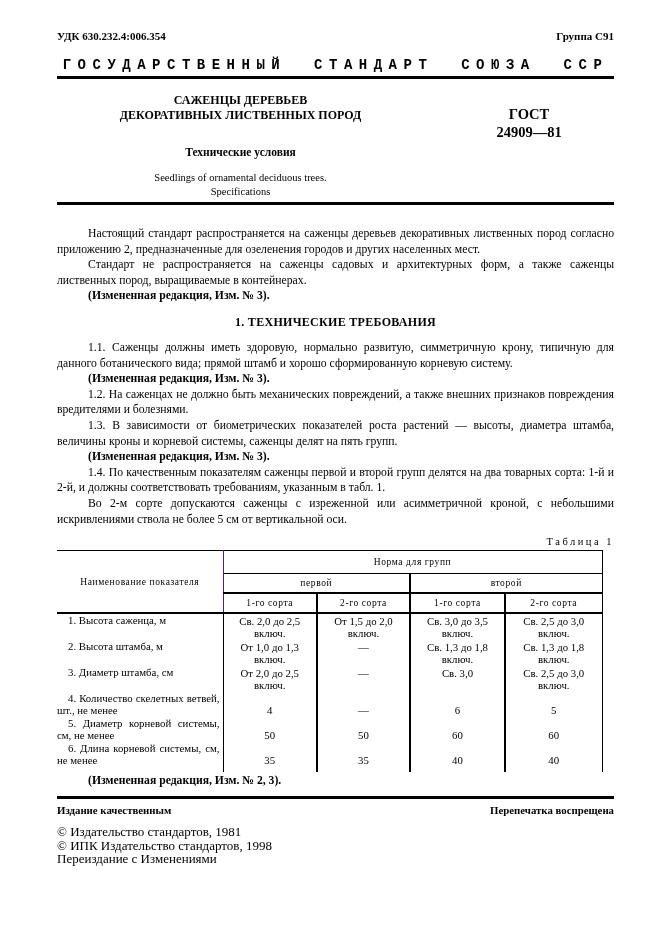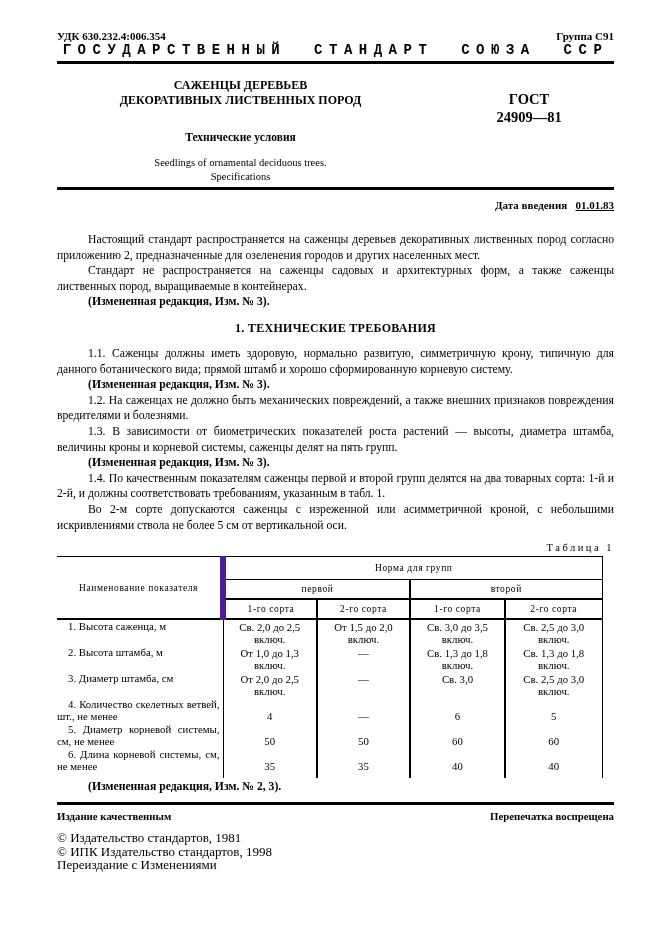--- a/index.html
+++ b/index.html
@@ -8,21 +8,21 @@
     width:661px; height:936px;
     margin:0 auto;
     background:#ffffff;
     color:#000;
     font-family:"Liberation Serif", serif;
     box-sizing:border-box;
     padding:30px 47px 0 57px;
     overflow:hidden;
   }
   
-  .udk-row { display:flex; justify-content:space-between; font-size:11px; font-weight:bold; }
+  .udk-row { display:flex; justify-content:space-between; font-size:11px; font-weight:bold; margin-bottom:15px; }
   
   .banner { font-size:14px; font-weight:bold; letter-spacing:6.5px; word-spacing:13px; text-align:center; white-space:nowrap; margin-bottom:3px;font-family:Liberation Mono, monospace; }
   .rule { height:3px; background:#000; }
   .rule.mid { margin-top:4px; }
   
   .title-area { display:grid; grid-template-columns:1fr 170px; margin-top:14px;gap:40px; }
   .title-left { text-align:center; padding-left:20px; }
   .doc-title { font-size:12px; font-weight:bold; line-height:15px; }
   .doc-subtitle { font-size:11.5px; font-weight:bold; margin-top:23px; }
   .doc-title-en { font-size:10.5px; margin-top:13px; line-height:13.5px; }
@@ -35,21 +35,21 @@
   .body-text { margin-top:21px; }
   p.para { margin:0; font-size:11.7px; line-height:15.6px; text-align:justify; text-indent:31px; }
   p.para.amend { font-weight:bold; }
   .sec-heading { text-align:center; font-size:12px; font-weight:bold; margin:11px 0 10px 0; letter-spacing:0.3px; }
   
   .tbl-caption { text-align:right; font-size:10.5px; letter-spacing:2.5px; margin-top:9px; margin-bottom:3px; }
   table.spec { border-collapse:collapse; table-layout:fixed; width:545px;
                border-top:1px solid #000; border-right:1px solid #000; }
   table.spec td { padding:0; }
   .spec .h { font-size:9.5px; letter-spacing:0.6px; text-align:center; vertical-align:middle; font-weight:normal; }
-  .spec .name-h { border-right:6px solid #4c1d95; border-bottom:2px solid #000; }
+  .spec .name-h { border-right:1px solid #4c1d95; border-bottom:2px solid #000; }
   .spec .norm-h { border-bottom:1px solid #000; height:22px; }
   .spec .grp { border-bottom:2px solid #000; height:18px; }
   .spec .grp-a { border-right:2px solid #000; }
   .spec .sort { border-bottom:2px solid #000; height:18px; }
   .spec .s0, .spec .s1, .spec .s2 { border-right:2px solid #000; }
   .spec .name { font-size:10.8px; line-height:11.5px; text-align:justify; text-indent:11px;
                 border-right:1px solid #000; padding:1px 3px 1px 0; }
   .spec .val { font-size:10.8px; line-height:12px; text-align:center; padding:1px 14px; }
   .spec .c1, .spec .c2, .spec .c3 { border-right:2px solid #000; }
   .spec tr.vtop td { vertical-align:top; }
@@ -87,25 +87,20 @@
       </div>
     </div>
     <div class="gost-box">
       <div>ГОСТ</div>
       <div>24909—81</div>
     </div>
   </div>
 
   <div class="rule mid"></div>
 
-  <div class="date-row">
-    <span>Дата введения</span>
-    <span>&nbsp;</span>
-    <span class="dval">01.01.83</span>
-  </div>
 
   <div class="body-text">
     <p class="para">Настоящий стандарт распространяется на саженцы деревьев декоративных лиственных пород согласно приложению 2, предназначенные для озеленения городов и других населенных мест.</p>
     <p class="para">Стандарт не распространяется на саженцы садовых и архитектурных форм, а также саженцы лиственных пород, выращиваемые в контейнерах.</p>
     <p class="para amend">(Измененная редакция, Изм. № 3).</p>
   </div>
 
   <div class="sec-heading">1. ТЕХНИЧЕСКИЕ ТРЕБОВАНИЯ</div>
 
   <div>

